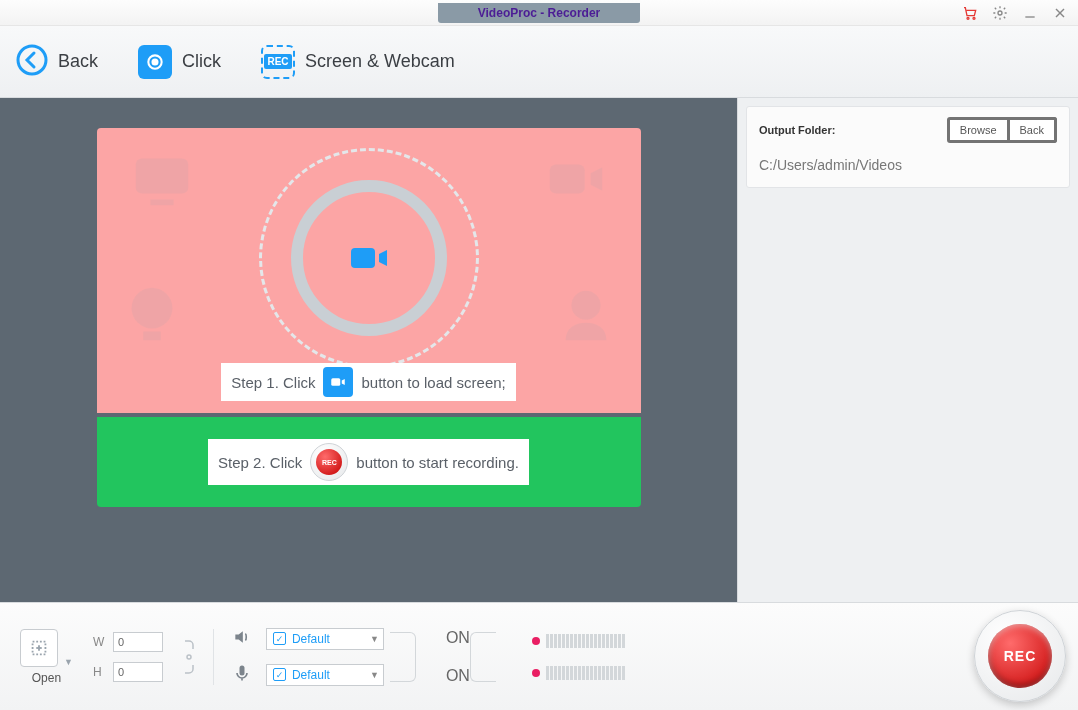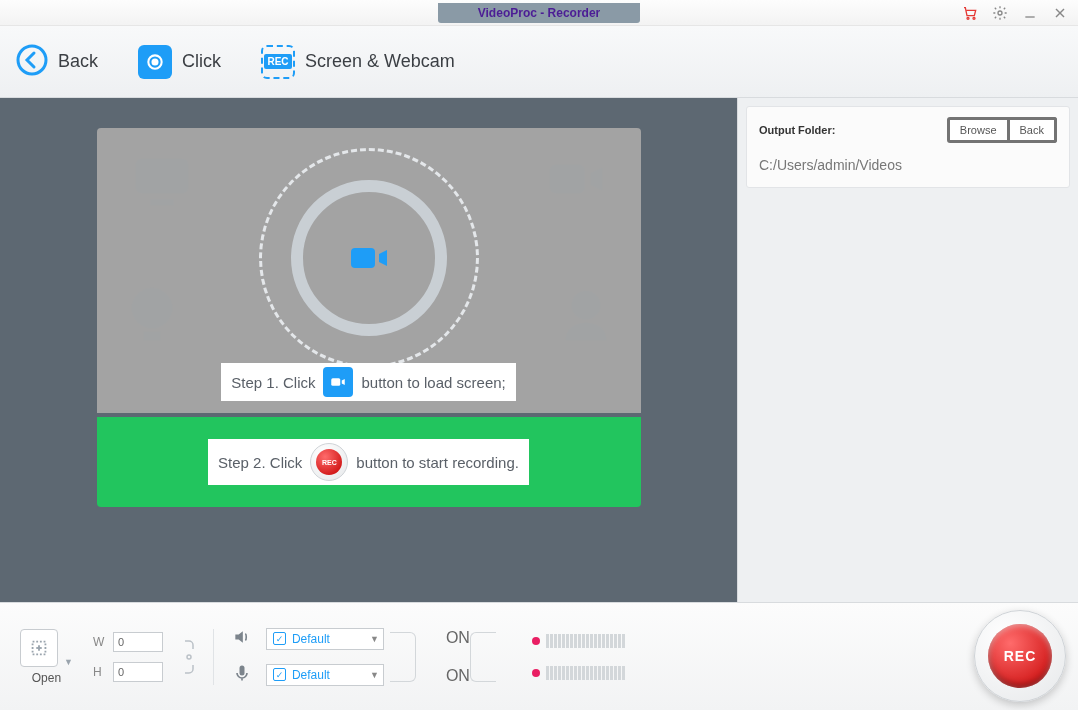--- a/index.html
+++ b/index.html
@@ -18,21 +18,21 @@
 .tool-item .ico { width: 34px; height: 34px; border-radius: 6px; display: flex; align-items: center; justify-content: center; }
 .tool-item .ico.blue { background: #1e9df7; }
 .back-ico svg { width: 32px; height: 32px; }
 .tool-item .lbl { font-size: 18px; color: #3b3f44; }
 .rec-badge-ico { width:34px; height:34px; border:2px dashed #1e9df7; border-radius:6px; display:flex; align-items:center; justify-content:center; }
 .rec-badge-ico .inner { background:#1e9df7; color:#fff; font-size:10px; font-weight:bold; padding:2px 3px; border-radius:2px; }
 
 
 .middle { position: absolute; top: 98px; left: 0; right: 0; bottom: 108px; display: flex; }
 .stage-outer { width: 737px; background: #5d6872; display: flex; flex-direction: column; align-items: center; padding-top: 30px; }
-.stage-card1 { width: 544px; height: 285px; background: #a3a3a3; border-radius: 4px 4px 0 0; display: flex; flex-direction: column; align-items: center; justify-content: flex-end; padding-bottom: 12px; position: relative; overflow: hidden; }
+.stage-card1 { width: 544px; height: 285px; background: #fca5a5; border-radius: 4px 4px 0 0; display: flex; flex-direction: column; align-items: center; justify-content: flex-end; padding-bottom: 12px; position: relative; overflow: hidden; }
 .stage-illus { position: absolute; top: 20px; left: 50%; transform: translateX(-50%); width: 220px; height: 220px; }
 .dashed-ring { position:absolute; inset:0; border:3px dashed #e4e7ea; border-radius:50%; }
 .solid-ring { position:absolute; inset:32px; border:12px solid #c9cfd4; border-radius:50%; display:flex; align-items:center; justify-content:center; }
 .solid-ring svg { width:48px; height:48px; fill:#1e9df7; }
 .bg-ghost { position:absolute; opacity:0.12; }
 .bg-ghost svg { width:70px; height:70px; fill:#9aa4ad; }
 .step-line { display:flex; align-items:center; gap:8px; font-size:15px; color:#5a6068; position:relative; z-index:2; background:#fff; padding:4px 10px; }
 .step-mini-ico { width:30px; height:30px; background:#1e9df7; border-radius:4px; display:flex; align-items:center; justify-content:center; }
 .step-mini-ico svg { width:18px; height:18px; fill:#fff; }
 .stage-card2 { width:544px; height:90px; background:#22c55e; margin-top:4px; border-radius:0 0 4px 4px; display:flex; align-items:center; justify-content:center; }

